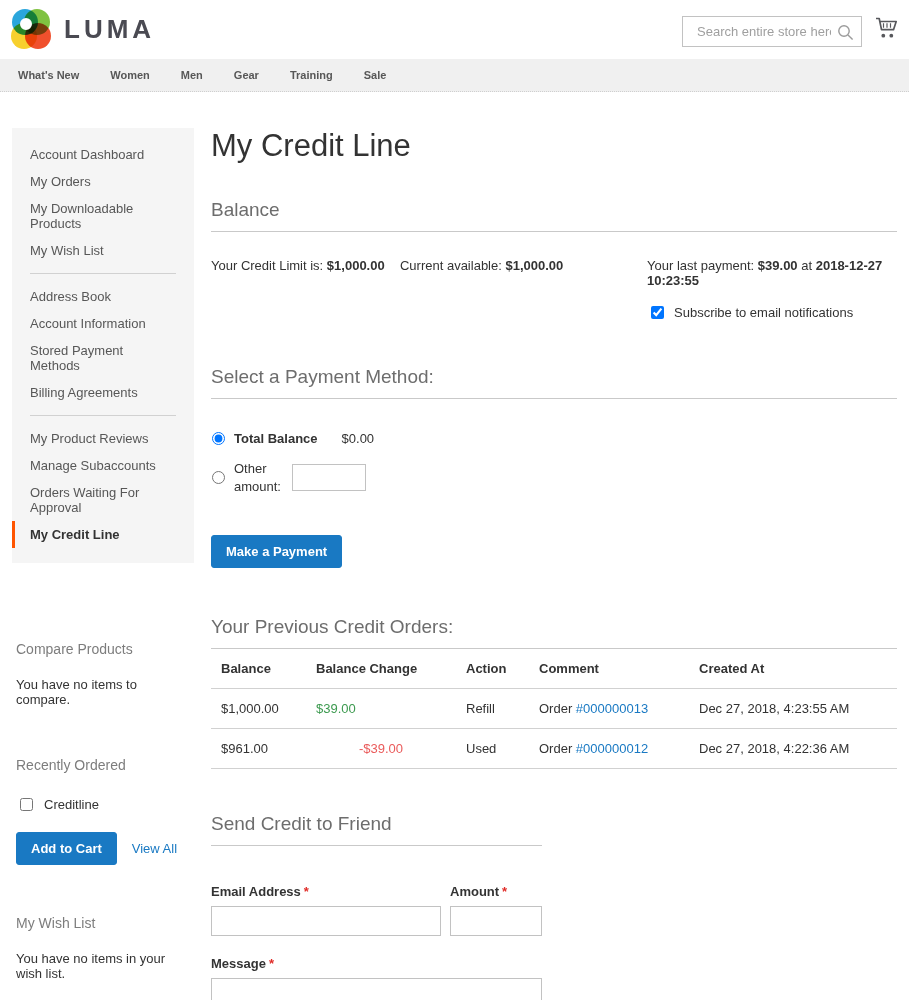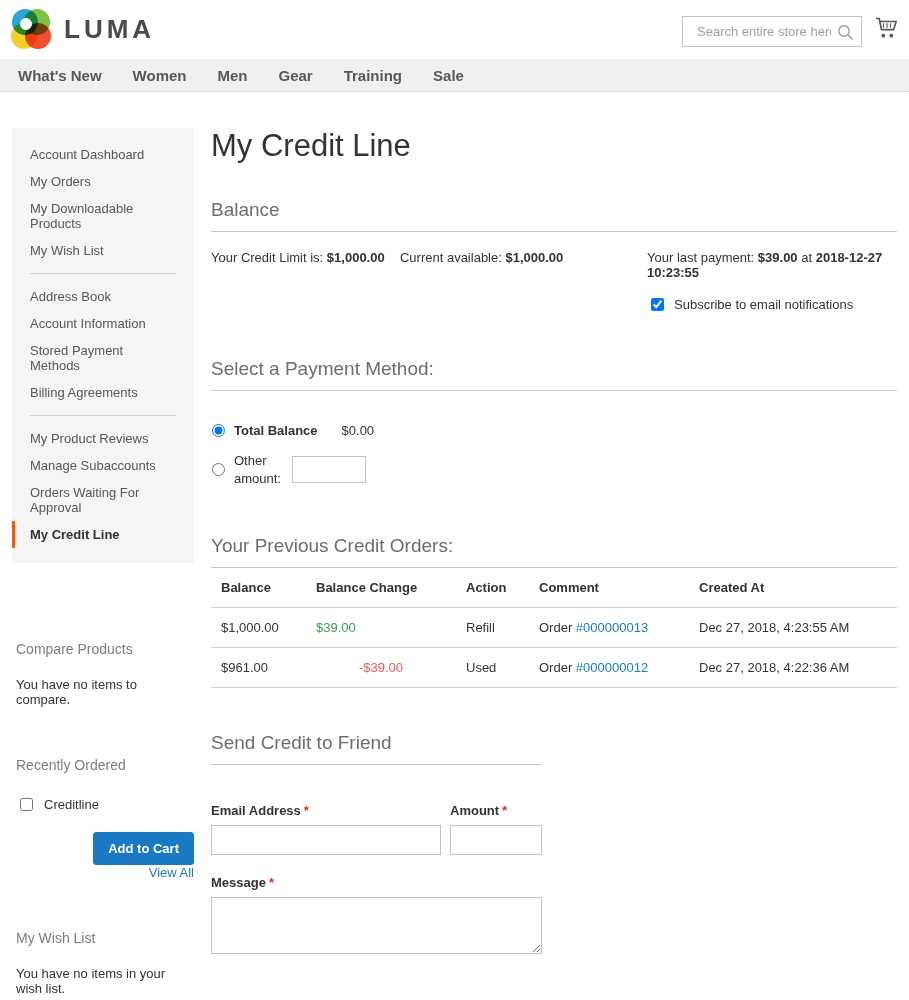--- a/index.html
+++ b/index.html
@@ -26,53 +26,53 @@
   .search-wrap { position:absolute; right:47px; top:16px; width:180px; }
   .search-input { width:100%; height:31px; border:1px solid #c2c2c2; background:#fff;
                   padding:0 30px 0 14px; font-size:13px; color:#333; font-family:inherit; }
   .search-input::placeholder { color:#9f9f9f; opacity:1; }
   .search-icon { position:absolute; right:8px; top:8px; cursor:pointer; }
   .cart-icon { position:absolute; right:11px; top:17px; cursor:pointer; }
 
   
   .navbar { background:#f0f0f0; height:33px; display:flex; align-items:center;
             padding-left:18px; border-bottom:1px dotted #cfcfcf; }
-  .nav-item { font-size:15px; font-weight:bold; color:#575757; margin-right:31px; cursor:pointer; }
+  .nav-item { font-size:11px; font-weight:bold; color:#575757; margin-right:31px; cursor:pointer; }
 
   
   .content { display:flex; padding:36px 12px 32px 12px; }
   .sidebar { width:182px; flex:none; }
   .main { flex:1; margin-left:17px; min-width:0; }
 
   
   .account-nav { background:#f5f5f5; padding:13px 0 15px; }
   .acc-item { display:block; padding:6px 18px 6px 15px; font-size:13px; color:#575757;
               border-left:3px solid transparent; cursor:pointer; }
   .acc-item.active { color:#333; font-weight:bold; border-left-color:#ff5501; }
   .acc-divider { border-top:1px solid #d1d1d1; margin:9px 18px; }
 
   
   .side-block { margin-top:50px; }
   .side-block.first { margin-top:78px; }
   .side-title { font-size:14px; font-weight:300; color:#7d7d7d; margin:0; padding-left:4px; }
   .side-text { margin-top:20px; padding-left:4px; color:#333; }
   .side-check-row { margin-top:22px; padding-left:4px; display:flex; align-items:center; gap:8px; }
-  .side-actions { margin-top:18px; padding-left:4px; display:flex; align-items:flex-end;flex-direction:column; }
+  .side-actions { margin-top:18px; padding-left:4px; display:flex; align-items:center; }
   .btn { display:inline-block; background:#1979c3; border:1px solid #1979c3; border-radius:3px;
          color:#fff; font-weight:bold; font-size:13px; padding:8px 14px;
          font-family:inherit; cursor:pointer; }
   .view-all { color:#1979c3; margin-left:15px; cursor:pointer; }
 
   
   .page-title { font-size:31px; font-weight:300; color:#333; margin:0 0 35px; }
   .section-title { font-size:19px; font-weight:300; color:#6d6d6d; margin:0;
                    padding-bottom:10px; border-bottom:1px solid #c9c9c9; }
   b, th { font-weight:bold; }
 
-  .balance-row { display:flex; justify-content:space-between; margin-top:18px; }
+  .balance-row { display:flex; justify-content:space-between; margin-top:26px; }
   .balance-left span.gap { display:inline-block; width:8px; }
   .balance-right { width:250px; flex:none; }
   .subscribe-row { margin-top:15px; display:flex; align-items:center; gap:7px; }
 
   .payment-section { margin-top:44px; }
   .radio-row { display:flex; align-items:center; margin-top:32px; }
   .radio-row input { margin:0 9px 0 1px; }
   .radio-row .val { margin-left:24px; }
   .radio-row2 { margin-top:14px; }
   .other-label { display:inline-block; width:57px; font-weight:normal; line-height:1.35; }
@@ -218,20 +218,23 @@
       <h2 class="section-title">Select a Payment Method:</h2>
       <div class="radio-row">
         <input type="radio" name="pay-method" checked="" style="">
         <b>Total Balance</b>
         <span class="val">$0.00</span>
       </div>
       <div class="radio-row radio-row2">
         <input type="radio" name="pay-method" style="">
         <span class="other-label">Other amount:</span>
         <input type="text" class="other-input" value="" style="">
+      </div>
+      <div class="make-payment">
+        <button class="btn">Make a Payment</button>
       </div>
     </div>
 
     <div class="orders-section">
       <h2 class="section-title">Your Previous Credit Orders:</h2>
       <table>
         <thead>
           <tr>
             <th class="col-balance">Balance</th>
             <th class="col-change">Balance Change</th>

